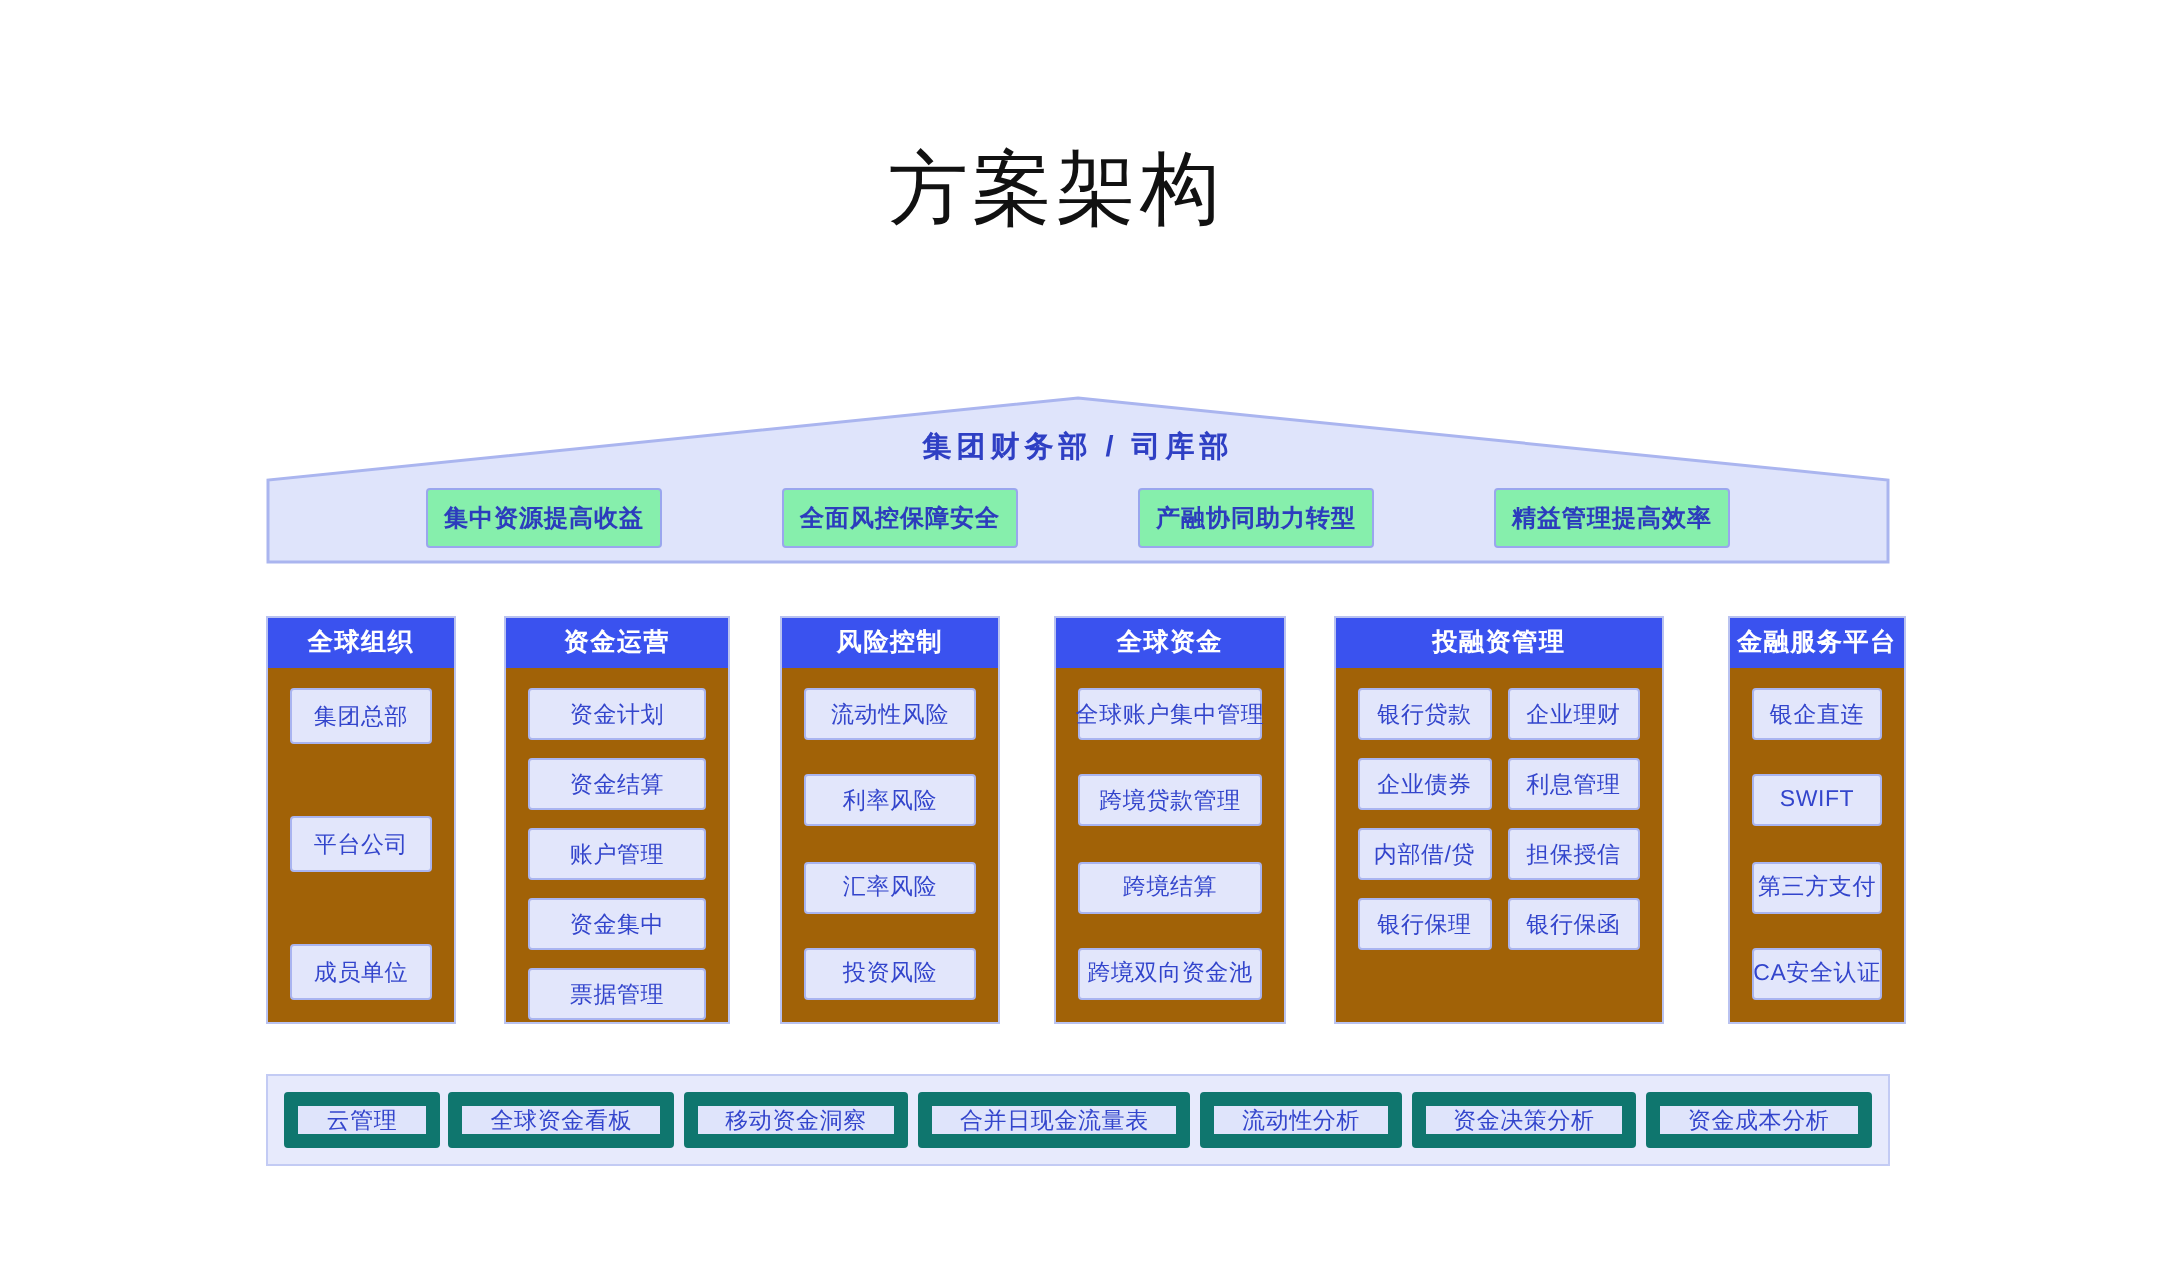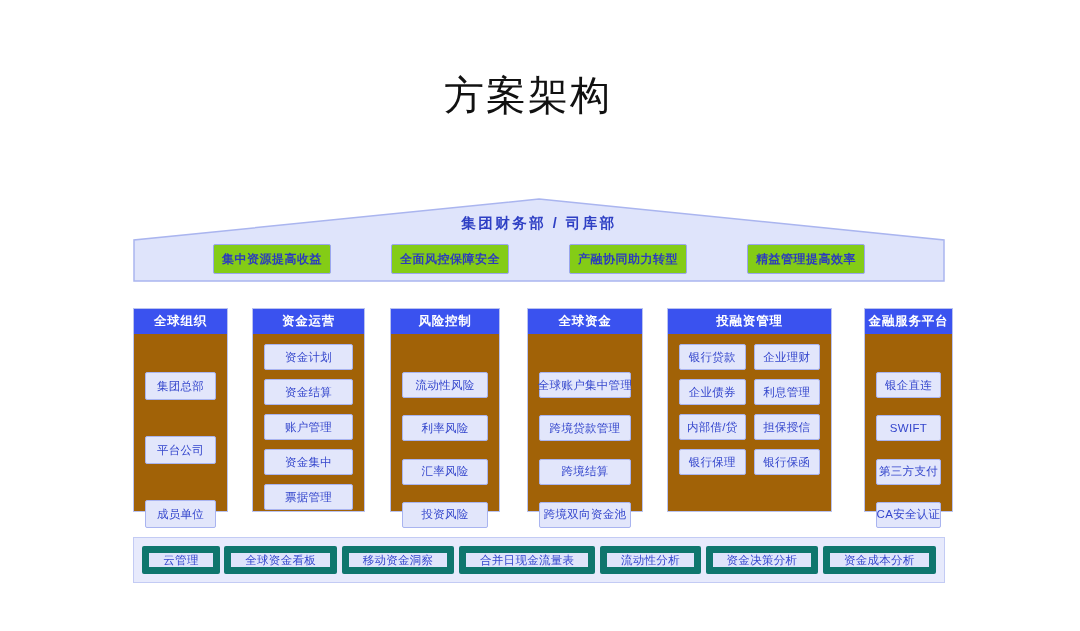--- a/index.html
+++ b/index.html
@@ -61,21 +61,21 @@
     height: 30px;
     display: flex;
     justify-content: space-between;
     padding: 0 80px;
     box-sizing: border-box;
   }
   .roof-pill {
     width: 118px;
     height: 30px;
     box-sizing: border-box;
-    background: #84cc16;
+    background: #86efac;
     border: 1px solid #9aa6ee;
     border-radius: 2px;
     display: flex;
     align-items: center;
     justify-content: center;
     font-size: 12px;
     font-weight: 700;
     color: #2c3cbd;
     letter-spacing: 0.5px;
   }
@@ -108,21 +108,21 @@
     letter-spacing: 0.8px;
   }
   .col-body {
     position: relative;
     height: 178px;
     padding: 10px 11px 0 11px;
     box-sizing: border-box;
     display: flex;
     flex-direction: column;
   }
-  .col-body.spread { justify-content: space-between; padding-bottom: 12px; margin-top: 28px; }
+  .col-body.spread { justify-content: space-between; padding-bottom: 12px; }
   .col-body.even   { justify-content: flex-start; gap: 9px; }
   .col-body.grid2 {
     display: grid;
     grid-template-columns: 1fr 1fr;
     gap: 9px 8px;
     align-content: start;
   }
   .cell {
     height: 26px;
     box-sizing: border-box;

